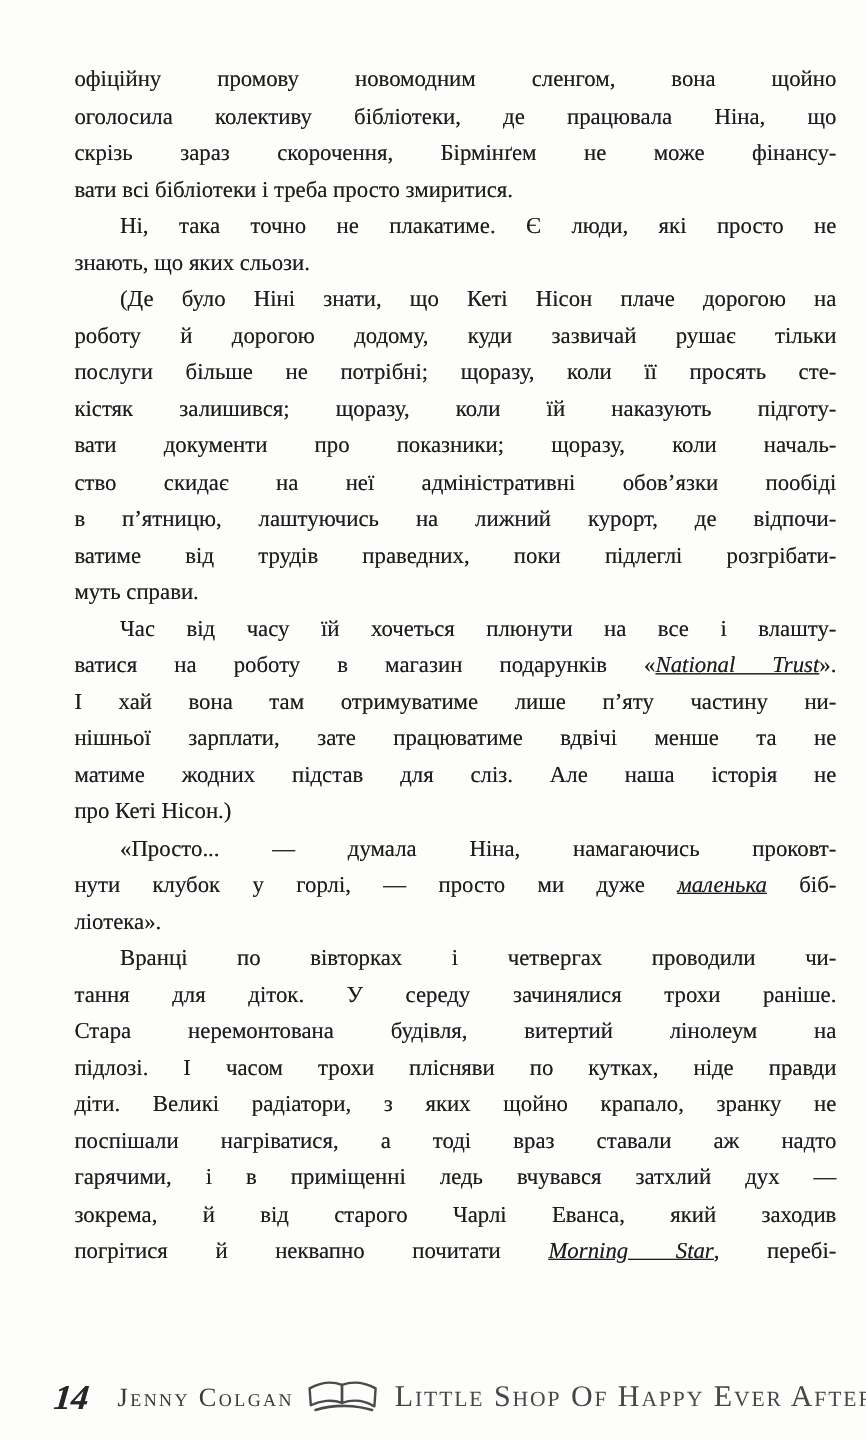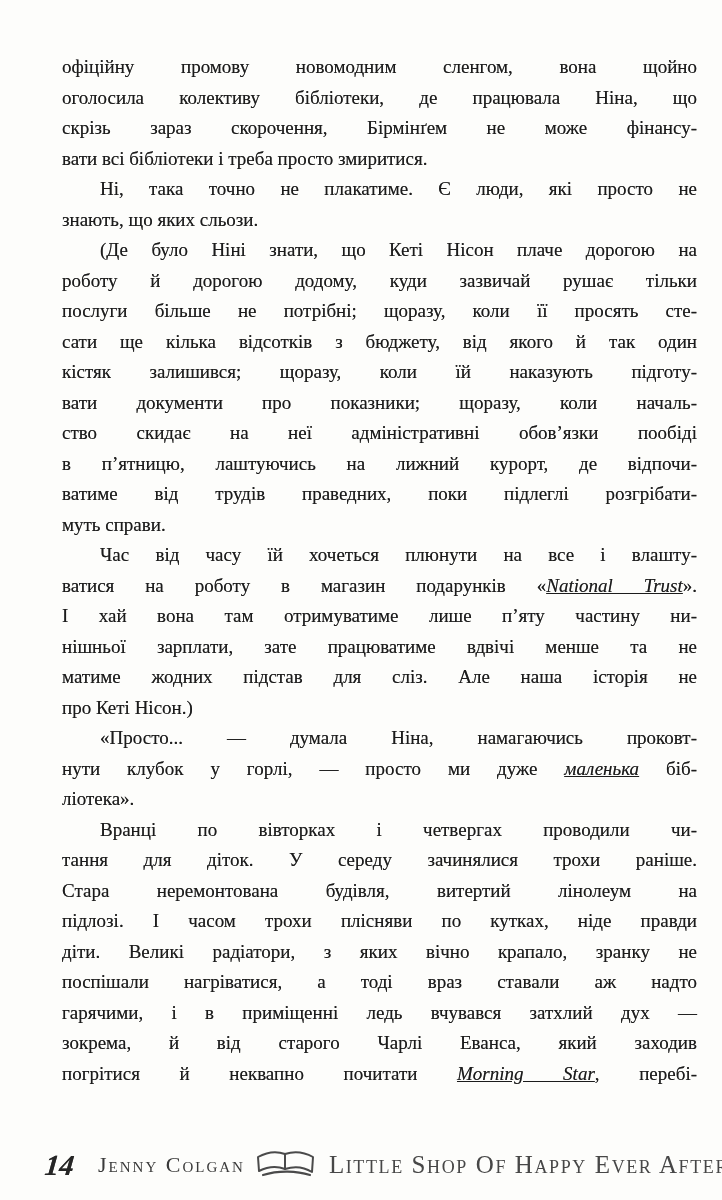--- a/index.html
+++ b/index.html
@@ -92,41 +92,40 @@
   <div class="text-block" id="text-block">
       <div class="line"><span>офіційну промову новомодним сленгом, вона щойно</span></div>
       <div class="line"><span>оголосила колективу бібліотеки, де працювала Ніна, що</span></div>
       <div class="line"><span>скрізь зараз скорочення, Бірмінґем не може фінансу-</span></div>
       <div class="line end"><span>вати всі бібліотеки і треба просто змиритися.</span></div>
       <div class="line indent"><span>Ні, така точно не плакатиме. Є люди, які просто не</span></div>
       <div class="line end"><span>знають, що яких сльози.</span></div>
       <div class="line indent"><span>(Де було Ніні знати, що Кеті Нісон плаче дорогою на</span></div>
       <div class="line"><span>роботу й дорогою додому, куди зазвичай рушає тільки</span></div>
       <div class="line"><span>послуги більше не потрібні; щоразу, коли її просять сте-</span></div>
-      <div class="line"><span>сати ще кілька відсотків з бюджету, від якого й так один</span></div>
       <div class="line"><span>кістяк залишився; щоразу, коли їй наказують підготу-</span></div>
       <div class="line"><span>вати документи про показники; щоразу, коли началь-</span></div>
       <div class="line"><span>ство скидає на неї адміністративні обов’язки пообіді</span></div>
       <div class="line"><span>в п’ятницю, лаштуючись на лижний курорт, де відпочи-</span></div>
       <div class="line"><span>ватиме від трудів праведних, поки підлеглі розгрібати-</span></div>
       <div class="line end"><span>муть справи.</span></div>
       <div class="line indent"><span>Час від часу їй хочеться плюнути на все і влашту-</span></div>
       <div class="line"><span>ватися на роботу в магазин подарунків «</span><span class="em">National Trust</span><span>».</span></div>
       <div class="line"><span>І хай вона там отримуватиме лише п’яту частину ни-</span></div>
       <div class="line"><span>нішньої зарплати, зате працюватиме вдвічі менше та не</span></div>
       <div class="line"><span>матиме жодних підстав для сліз. Але наша історія не</span></div>
       <div class="line end"><span>про Кеті Нісон.)</span></div>
       <div class="line indent"><span>«Просто... — думала Ніна, намагаючись проковт-</span></div>
       <div class="line"><span>нути клубок у горлі, — просто ми дуже </span><span class="em">маленька</span><span> біб-</span></div>
       <div class="line end"><span>ліотека».</span></div>
       <div class="line indent"><span>Вранці по вівторках і четвергах проводили чи-</span></div>
       <div class="line"><span>тання для діток. У середу зачинялися трохи раніше.</span></div>
       <div class="line"><span>Стара неремонтована будівля, витертий лінолеум на</span></div>
       <div class="line"><span>підлозі. І часом трохи плісняви по кутках, ніде правди</span></div>
-      <div class="line"><span>діти. Великі радіатори, з яких вічно крапало, зранку не</span></div>
+      <div class="line"><span>діти. Великі радіатори, з яких щойно крапало, зранку не</span></div>
       <div class="line"><span>поспішали нагріватися, а тоді враз ставали аж надто</span></div>
       <div class="line"><span>гарячими, і в приміщенні ледь вчувався затхлий дух —</span></div>
       <div class="line"><span>зокрема, й від старого Чарлі Еванса, який заходив</span></div>
       <div class="line"><span>погрітися й неквапно почитати </span><span class="em">Morning Star</span><span>, перебі-</span></div>
     </div>
 
   <div class="footer">
     <span class="page-number">14</span>
     <span class="author">Jenny Colgan</span>
     <span class="book-icon">

